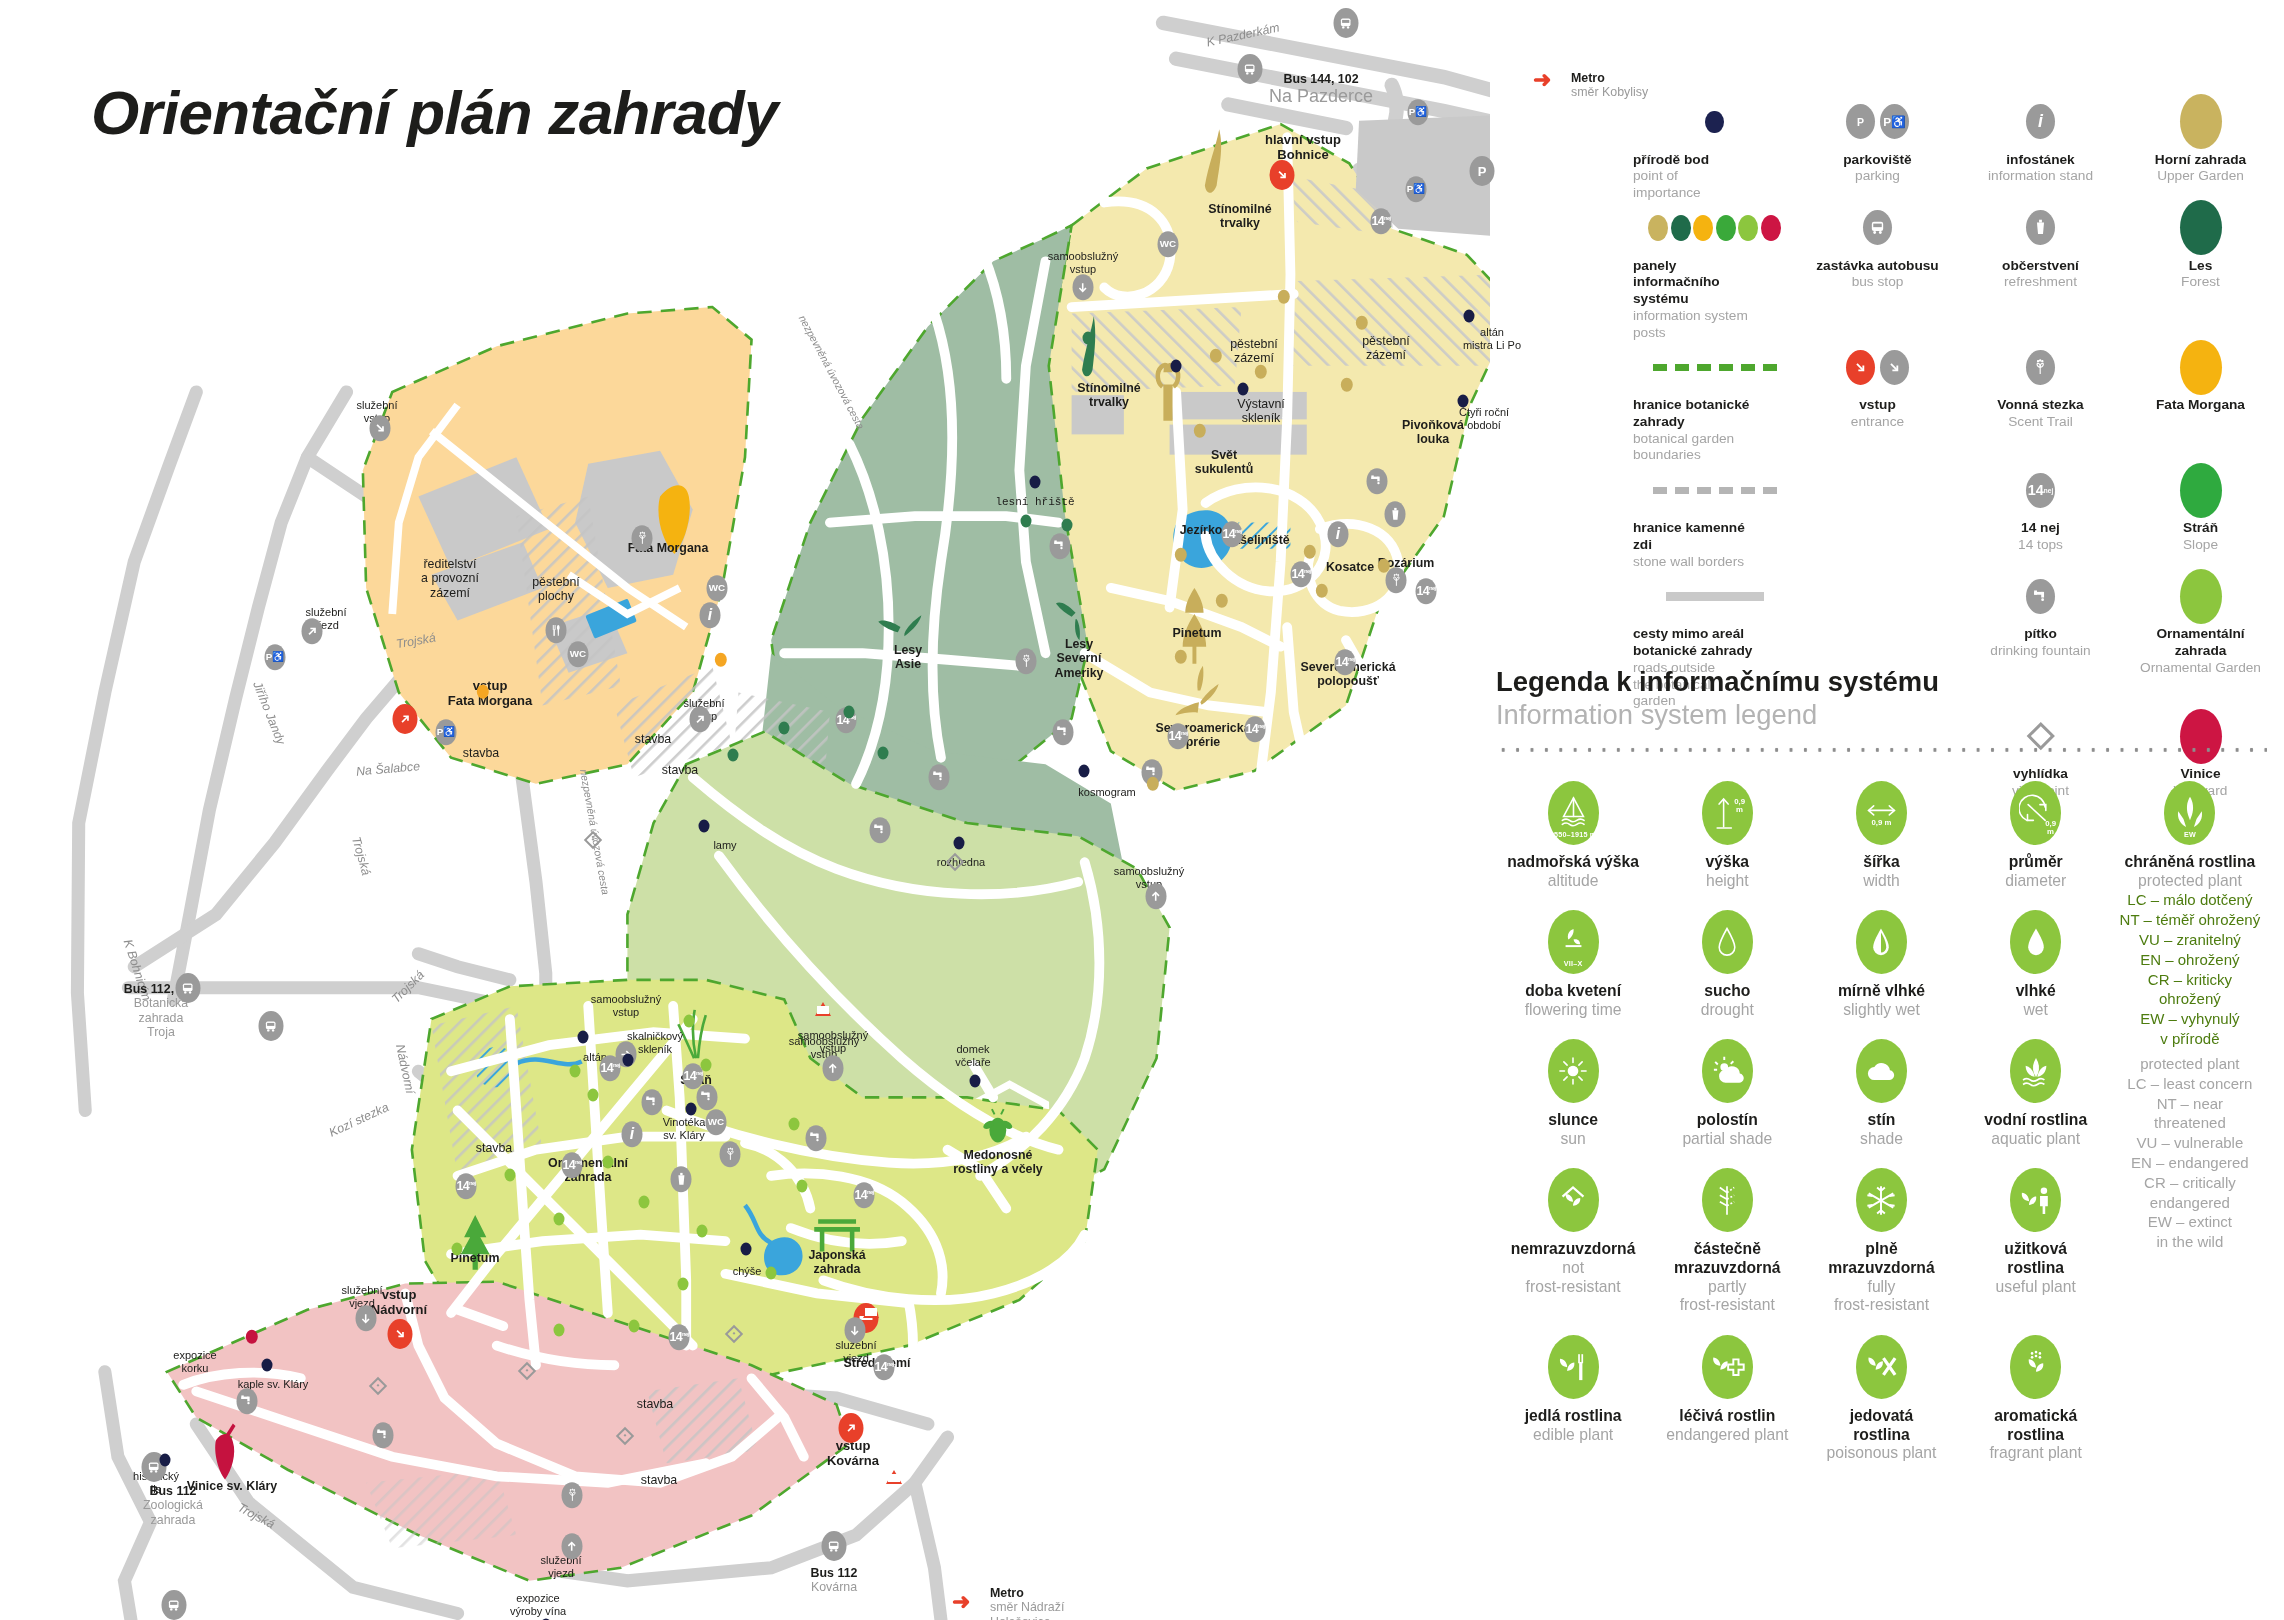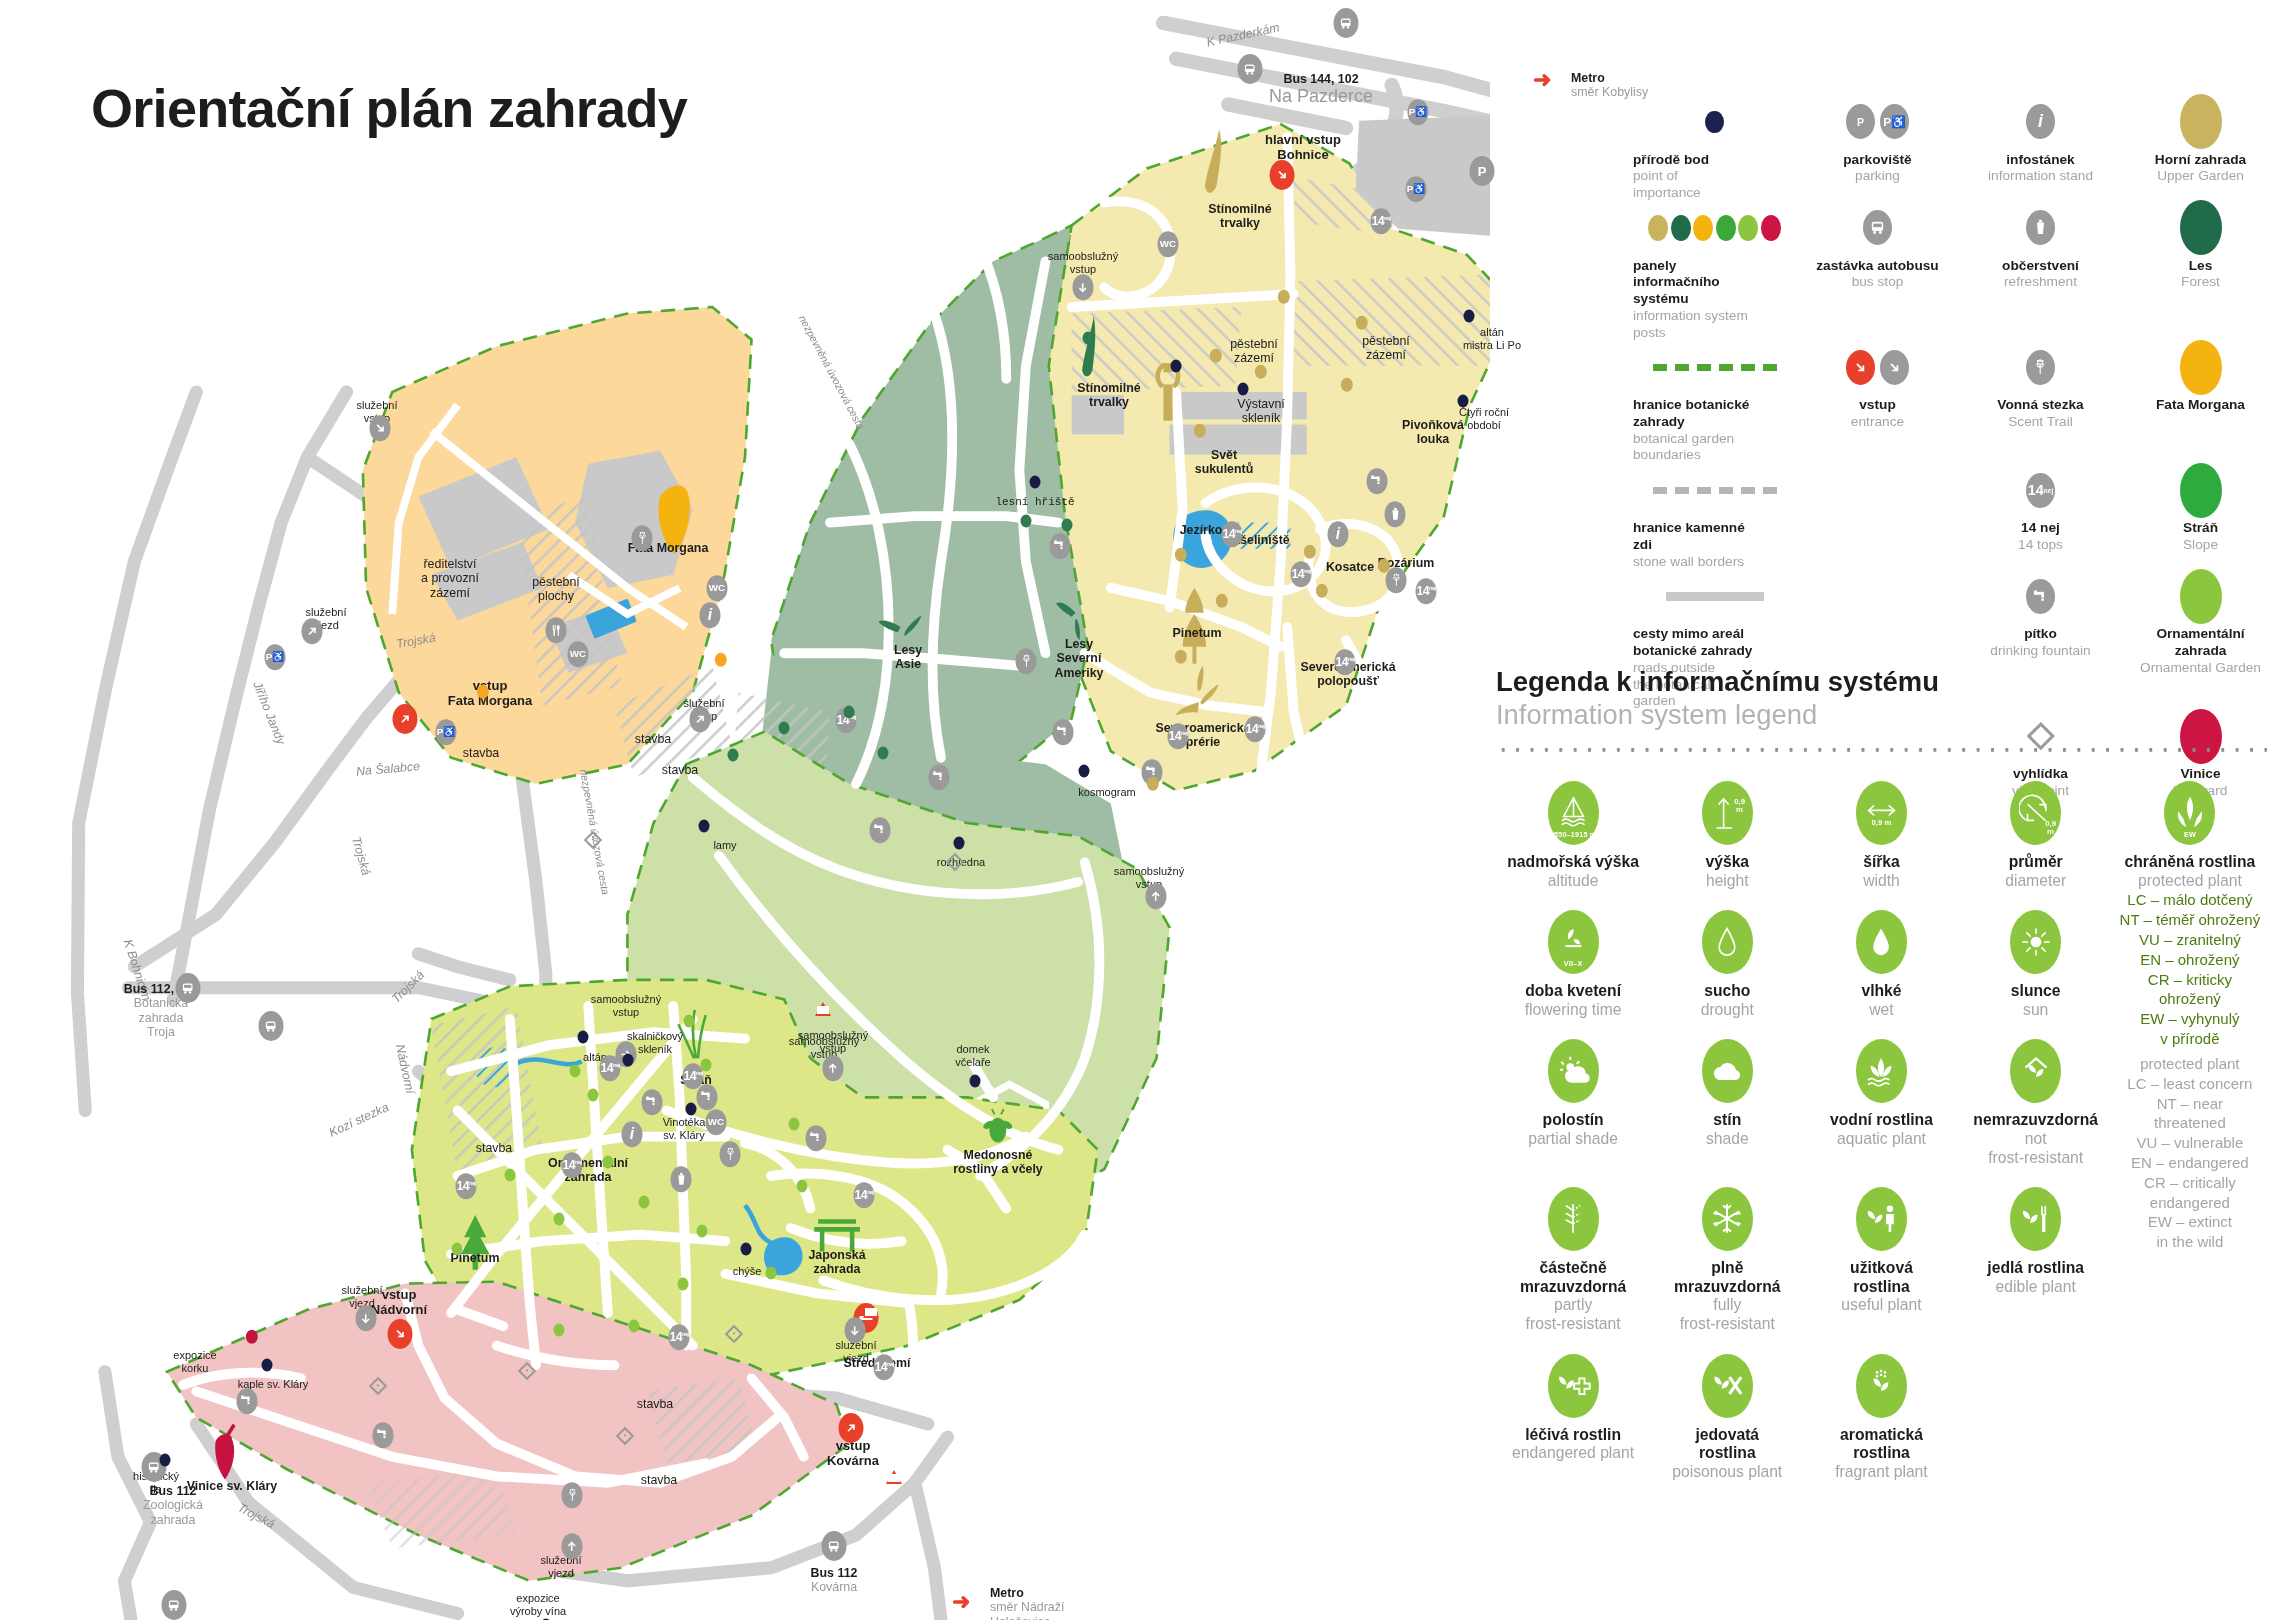--- a/index.html
+++ b/index.html
@@ -10,22 +10,23 @@
     font-family: "Liberation Sans", sans-serif;
     position: relative;
     overflow: hidden;
     color: #1d1d1b;
   }
   .page { position:absolute; inset:0; }
 
   
   #page-title {
     position:absolute; left:91px; top:77px;
-    font-size: 54px; font-weight: 700; letter-spacing:-0.7px;
+    font-size: 62px; font-weight: 700; letter-spacing:-0.7px;
     color:#1d1d1b;
+    font-style:italic;
   }
 
   
   #map-canvas { position:absolute; left:0; top:0; width:1490px; height:1620px; }
   #map-svg { position:absolute; left:0; top:0; }
 
   
   .mlabel {
     position:absolute; text-align:center; line-height:1.15;
     transform: translate(-50%,-50%); white-space:pre; pointer-events:none;
@@ -1146,20 +1147,30 @@
               <path d="M20 8 C28 22 32 30 32 37 a12 12 0 0 1 -24 0 C8 30 12 22 20 8Z"></path>
             </svg>
           </div>
           <div class="ig-cz">sucho</div>
           <div class="ig-en">drought</div>
         </div>
         <div class="ig-cell">
           <div class="ig-ico">
             <svg width="26" height="37" viewBox="0 0 40 56" fill="#fff">
               <path d="M20 8 C28 22 32 30 32 37 a12 12 0 0 1 -24 0 C8 30 12 22 20 8Z"></path>
+              <path d="M20 14 C26 24 28 31 28 37 a8 8 0 0 1 -8 8Z" fill="#8cc63e"></path>
+            </svg>
+          </div>
+          <div class="ig-cz">mírně vlhké</div>
+          <div class="ig-en">slightly wet</div>
+        </div>
+        <div class="ig-cell">
+          <div class="ig-ico">
+            <svg width="26" height="37" viewBox="0 0 40 56" fill="#fff">
+              <path d="M20 8 C28 22 32 30 32 37 a12 12 0 0 1 -24 0 C8 30 12 22 20 8Z"></path>
             </svg>
           </div>
           <div class="ig-cz">vlhké</div>
           <div class="ig-en">wet</div>
         </div>
         <div class="ig-cell">
           <div class="ig-ico">
             <svg width="34" height="34" viewBox="0 0 52 52" stroke="#fff" fill="none" stroke-width="2.4" stroke-linecap="round">
               <circle cx="26" cy="26" r="7" fill="#fff"></circle>
               <path d="M26 6 v7 M26 39 v7 M6 26 h7 M39 26 h7 M12 12 l5 5 M35 35 l5 5 M40 12 l-5 5 M17 35 l-5 5"></path>

